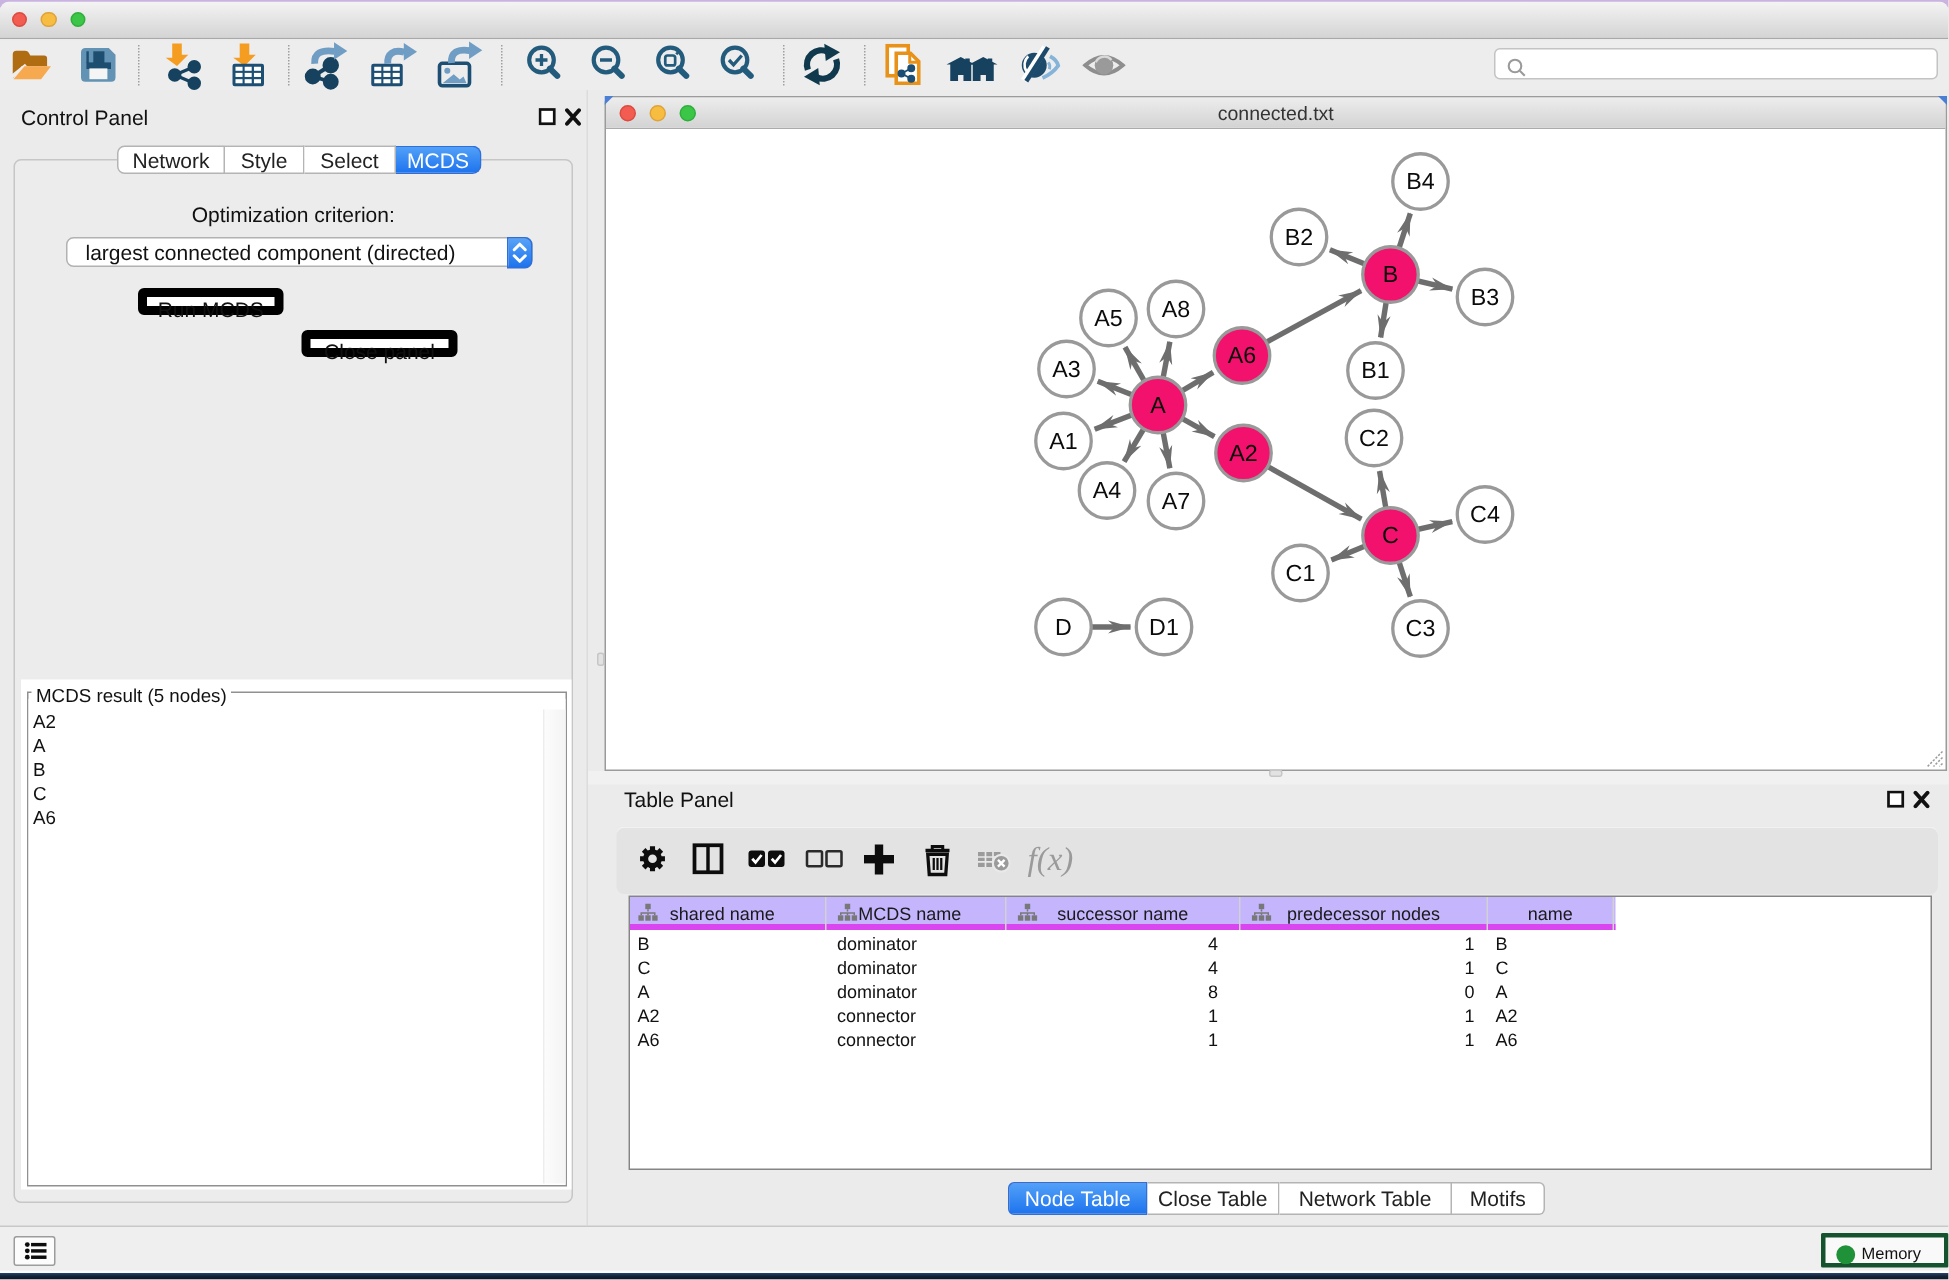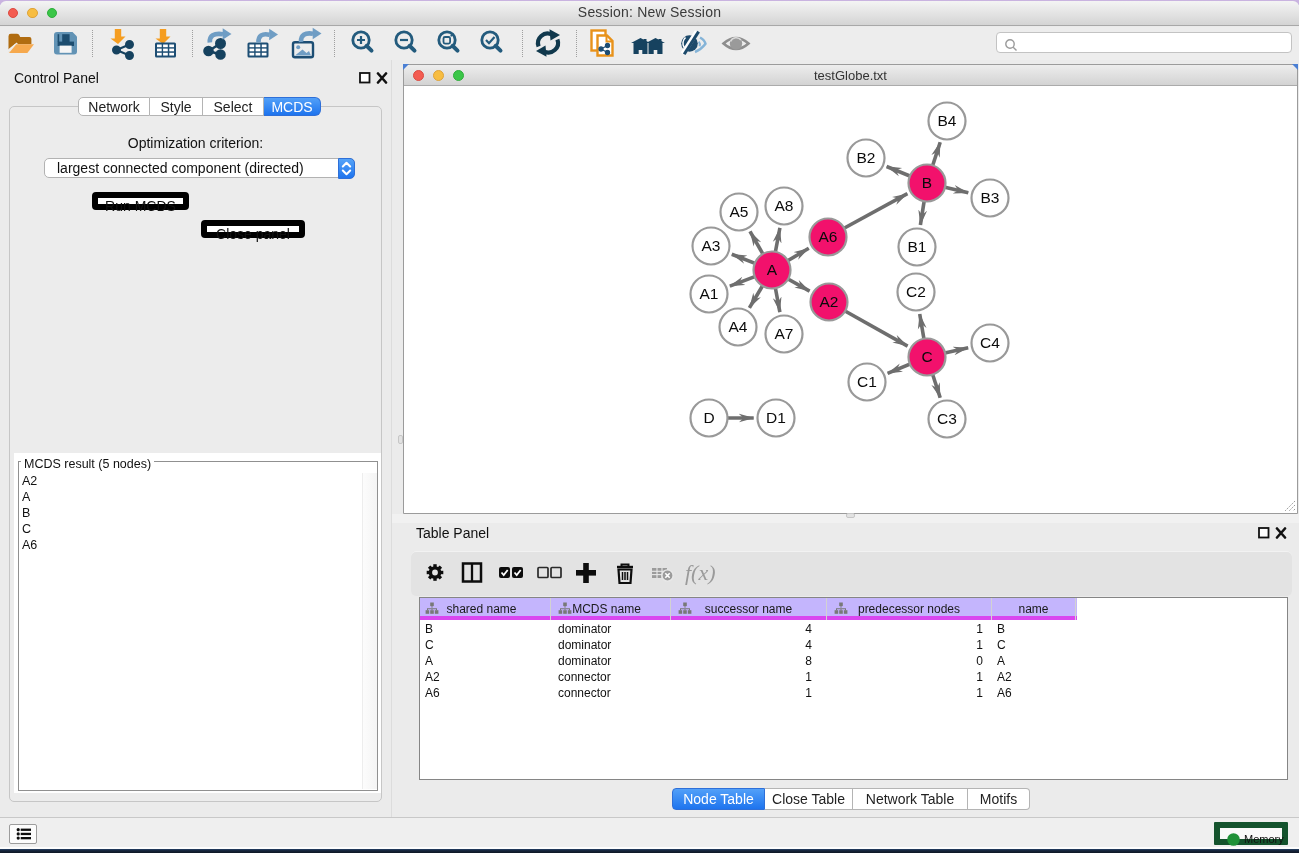--- a/index.html
+++ b/index.html
@@ -51,32 +51,31 @@
 #tp-header{left:0;top:0;width:657px;height:22px;background:#c4b5fd;border-bottom:4px solid #d946ef;}
 .hcell{position:absolute;top:0;height:22px;border-right:1px solid #d2d2d2;font-size:12px;color:#1a1a1a;text-align:center;line-height:22px;}
 .trow{position:absolute;font-size:12px;color:#111;height:16px;line-height:16px;width:100%;}
 .tc{position:absolute;top:0;}
 
 .btab{position:absolute;top:788px;height:22px;line-height:21px;font-size:14px;color:#222;text-align:center;
  background:#fff;border:1px solid #b4b4b4;border-left:none;}
 
 #statusbar{left:0;top:817px;width:1299px;height:30px;background:#efefef;border-top:1px solid #c8c8c8;}
 #sb-btn{left:9px;top:824px;width:28px;height:20px;background:#fcfcfc;border:1px solid #9c9c9c;border-radius:2px;}
-#memory{left:1214px;top:822px;width:74px;height:23px;background:#f9f9f9;border:6px solid #14532d;border-radius:1px;font-size:11px;color:#111;text-align:center;}
+#memory{left:1214px;top:822px;width:85px;height:23px;background:#f9f9f9;border:3px solid #14532d;border-radius:1px;font-size:11px;color:#111;text-align:center;}
 #bottomstrip{left:0;top:847px;width:1299px;height:6px;background:linear-gradient(#fdfdfd 0%,#fdfdfd 25%,#27446b 30%,#16253c 60%,#0e1623 100%);}
 </style>
 </head>
 <body>
 <div id="app">
   <div class="abs" id="topstrip"></div>
   <div class="abs" id="titlebar"></div>
   <div class="abs tl" style="left:7.5px;background:#f35c51;border:1px solid #dc4a41;"></div>
   <div class="abs tl" style="left:27px;background:#f7bd41;border:1px solid #dfa338;"></div>
   <div class="abs tl" style="left:46.5px;background:#3bc648;border:1px solid #2fae3c;"></div>
-  <div class="abs" id="title">Session: New Session</div>
 
   <div class="abs" id="toolbar">
     <div class="abs sep" style="left:92px"></div>
     <div class="abs sep" style="left:192px"></div>
     <div class="abs sep" style="left:334px"></div>
     <div class="abs sep" style="left:522px"></div>
     <div class="abs sep" style="left:576px"></div>
     <div class="abs" id="search">
       <svg class="abs" style="left:7px;top:5px" width="14" height="14" viewBox="0 0 14 14">
         <circle cx="6" cy="6" r="4.2" fill="none" stroke="#9a9a9a" stroke-width="1.4"></circle>
@@ -265,21 +264,21 @@
     <div class="abs" id="nettitle"></div>
     <svg class="abs" style="left:-1px;top:-1px" width="6" height="6">
         <path d="M0,0 h6 L0,6 z" fill="#4a7fd4"></path>
       </svg>
     <svg class="abs" style="right:-1px;top:-1px" width="6" height="6">
         <path d="M0,0 h6 v6 z" fill="#4a7fd4"></path>
       </svg>
     <div class="abs tl2" style="left:9px;background:#f35c51;border:1px solid #dc4a41;"></div>
     <div class="abs tl2" style="left:29px;background:#f7bd41;border:1px solid #dfa338;"></div>
     <div class="abs tl2" style="left:49px;background:#3bc648;border:1px solid #2fae3c;"></div>
-    <div class="abs" id="netname">testGlobe.txt</div>
+    <div class="abs" id="netname">connected.txt</div>
     <svg class="abs" style="left:0px;top:22px" width="893" height="426" id="graph">
       <defs>
           <marker id="arr" markerUnits="userSpaceOnUse" markerWidth="18" markerHeight="12" refX="15" refY="5" orient="auto">
             <path d="M15.5,5 L0,0.6 L4.8,5 L0,9.4 Z" fill="#6e6e6e"></path>
           </marker>
         </defs>
       <line x1="368.0" y1="183.0" x2="325.8" y2="199.1" stroke="#6e6e6e" stroke-width="3.6" marker-end="url(#arr)"></line>
       <line x1="368.0" y1="183.0" x2="327.8" y2="167.2" stroke="#6e6e6e" stroke-width="3.6" marker-end="url(#arr)"></line>
       <line x1="368.0" y1="183.0" x2="345.4" y2="220.8" stroke="#6e6e6e" stroke-width="3.6" marker-end="url(#arr)"></line>
       <line x1="368.0" y1="183.0" x2="346.0" y2="144.4" stroke="#6e6e6e" stroke-width="3.6" marker-end="url(#arr)"></line>

